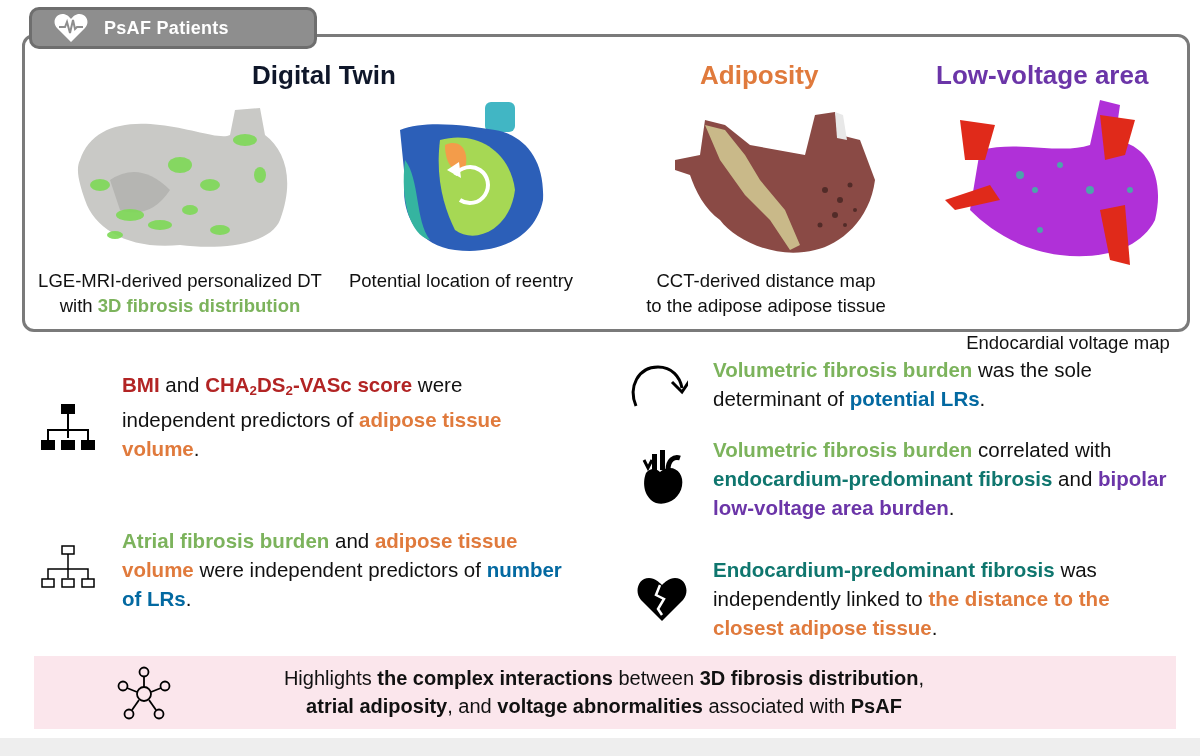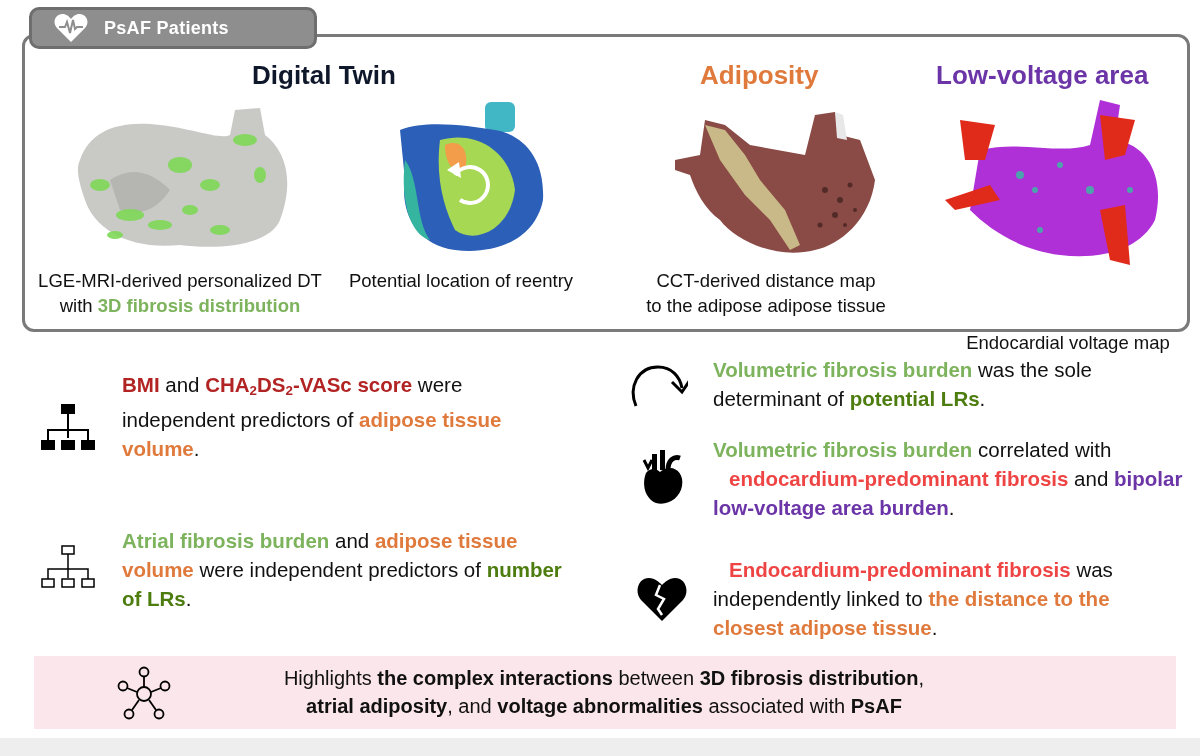--- a/index.html
+++ b/index.html
@@ -4,22 +4,22 @@
 <style>
   html,body{margin:0;padding:0;}
   body{width:1200px;height:756px;background:#ffffff;position:relative;overflow:hidden;font-family:"Liberation Sans","DejaVu Sans",sans-serif;color:#111;}
   .frame{position:absolute;left:22px;top:34px;width:1168px;height:298px;border:3px solid #7a7a7a;border-radius:12px;box-sizing:border-box;}
   .tag{position:absolute;left:29px;top:7px;width:288px;height:42px;background:#8e8e8e;border:3px solid #6e6e6e;border-radius:10px;box-sizing:border-box;display:flex;align-items:center;}
   .tag svg{margin-left:22px;}
   .tag-label{color:#fff;font-weight:bold;font-size:18px;margin-left:16px;letter-spacing:0.3px;}
   .sec-title{position:absolute;font-weight:bold;font-size:26px;text-align:center;white-space:nowrap;}
   .caption{position:absolute;font-size:18.5px;text-align:center;line-height:25px;white-space:nowrap;color:#111;}
   .g{color:#7cb35c;font-weight:bold;}
-  .lg{color:#ef4444;font-weight:bold;margin-left:16px;}
-  .b{color:#4d7c0f;font-weight:bold;margin-top:24px;}
+  .lg{color:#0f766e;font-weight:bold;}
+  .b{color:#0369a1;font-weight:bold;margin-top:24px;}
   .o{color:#e07a3c;font-weight:bold;}
   .r{color:#b22424;font-weight:bold;}
   .p{color:#6b35a8;font-weight:bold;}
   .k{font-weight:bold;color:#111;}
   .img{position:absolute;}
   .finding{position:absolute;font-size:20.5px;line-height:29px;color:#111;}
   .icon{position:absolute;}
   .banner{position:absolute;left:34px;top:656px;width:1142px;height:73px;background:#fbe6ec;}
   .banner-text{position:absolute;left:170px;top:8px;width:800px;text-align:center;font-size:20px;line-height:28px;color:#111;}
   .footer{position:absolute;left:0;top:738px;width:1200px;height:18px;background:#eeeeee;}

